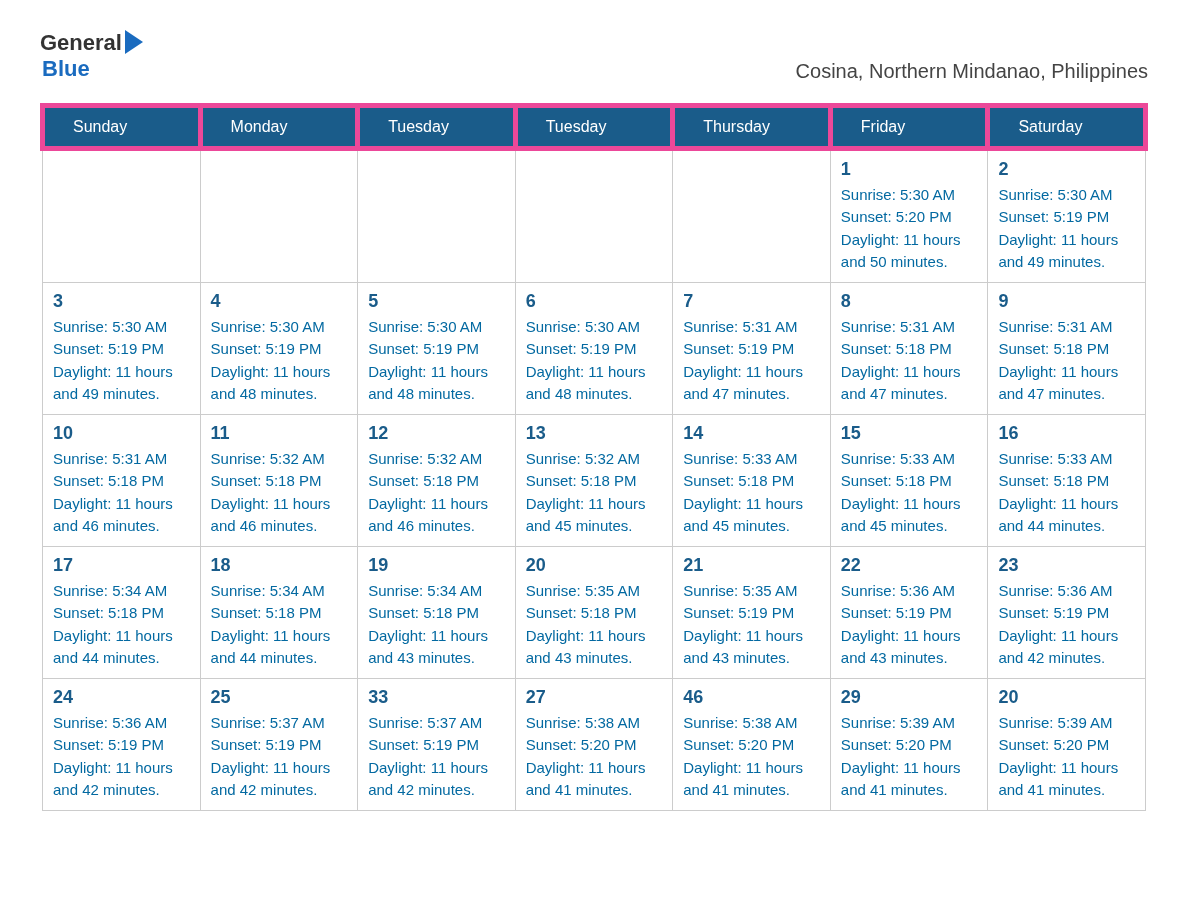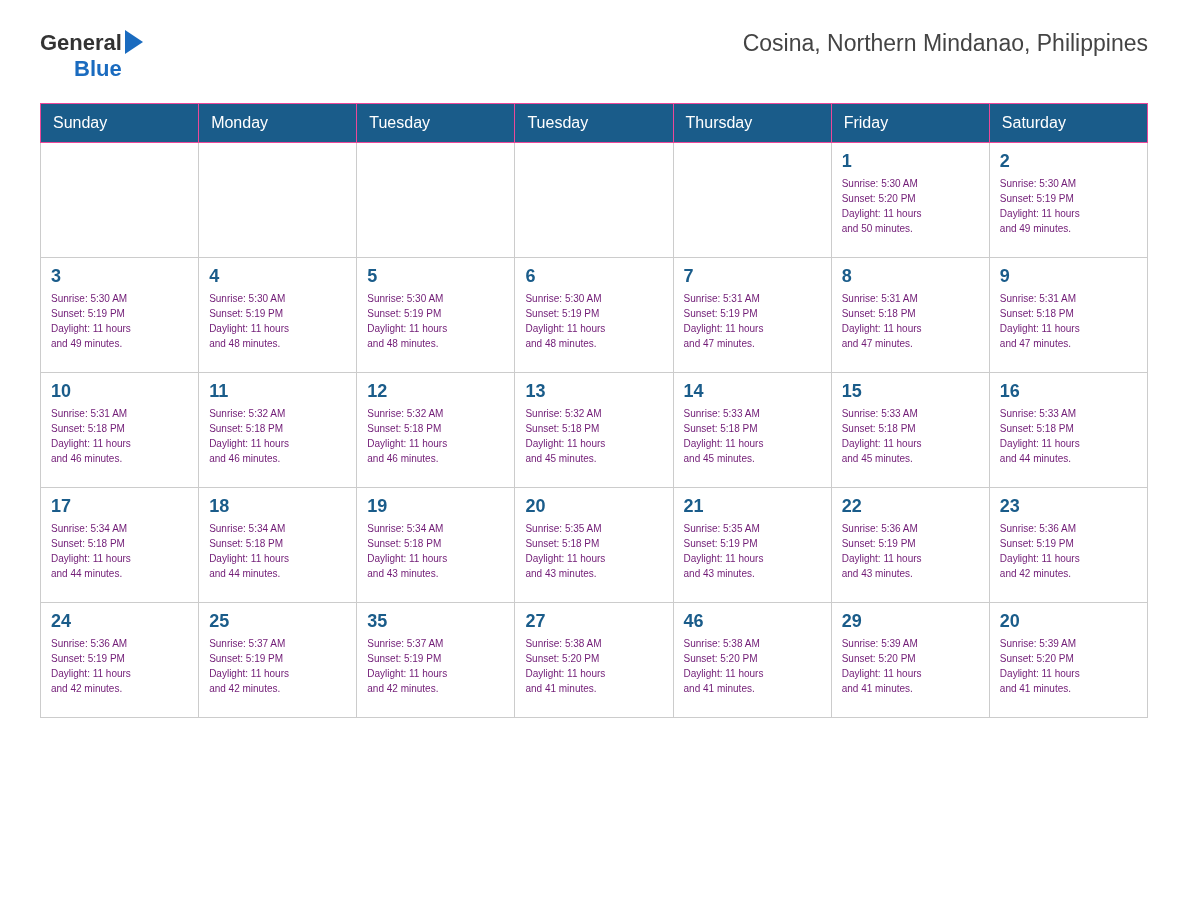--- a/index.html
+++ b/index.html
@@ -6,89 +6,88 @@
     body {
       font-family: Arial, sans-serif;
       background: #fff;
       padding: 30px 40px;
       width: 1188px;
       min-height: 918px;
     }
     .header {
       display: flex;
       justify-content: space-between;
-      align-items: flex-start;
+      align-items: flex-end;
       margin-bottom: 20px;
     }
     .logo {
       display: flex;
       align-items: center;
     }
     .logo-text-general {
       font-size: 22px;
       font-weight: bold;
       color: #333;
     }
     .logo-text-blue {
       font-size: 22px;
       font-weight: bold;
       color: #1a6bbf;
-      margin-left: 32px;
     }
     .logo-block {
       display: flex;
       flex-direction: column;
       line-height: 1.2;
     }
     .logo-row1 { display: flex; align-items: center; }
     .logo-row2 { display: flex; align-items: center; padding-left: 2px; }
     .title-section {
       text-align: right;
     }
     .title-section h1 {
       font-size: 48px;
       font-weight: normal;
       color: #222;
       margin-bottom: 4px;
     }
     .title-section h2 {
-      font-size: 23px;
+      font-size: 20px;
       font-weight: normal;
       color: #444;
     }
     .calendar {
       width: 100%;
       border-collapse: collapse;
       border: 1px solid #aaa;
     }
     .calendar th {
       background-color: #1a5c8a;
       color: #fff;
-      padding: 10px 12px;
+      padding: 10px 28px;
       text-align: left;
       font-size: 16px;
       font-weight: normal;
-      border: 1px solid #ec4899;
+      border: 5px solid #ec4899;
     }
     .calendar td {
       vertical-align: top;
       padding: 8px 10px;
       border: 1px solid #ccc;
       width: 14.28%;
       min-height: 100px;
     }
     .day-number {
       font-size: 18px;
       color: #1a5c8a;
       font-weight: bold;
       margin-bottom: 4px;
     }
     .day-info {
-      font-size: 10px;
-      color: #701a75;
+      font-size: 15px;
+      color: #0369a1;
       line-height: 1.5;
     }
     .empty-cell {
       background: #fff;
     }
     tr.week-row td {
       height: 115px;
     }
   </style>
 </head>
@@ -235,21 +234,21 @@
       <tr class="week-row">
         <td>
           <div class="day-number">24</div>
           <div class="day-info">Sunrise: 5:36 AM<br>Sunset: 5:19 PM<br>Daylight: 11 hours<br>and 42 minutes.</div>
         </td>
         <td>
           <div class="day-number">25</div>
           <div class="day-info">Sunrise: 5:37 AM<br>Sunset: 5:19 PM<br>Daylight: 11 hours<br>and 42 minutes.</div>
         </td>
         <td>
-          <div class="day-number">35</div>
+          <div class="day-number">33</div>
           <div class="day-info">Sunrise: 5:37 AM<br>Sunset: 5:19 PM<br>Daylight: 11 hours<br>and 42 minutes.</div>
         </td>
         <td>
           <div class="day-number">27</div>
           <div class="day-info">Sunrise: 5:38 AM<br>Sunset: 5:20 PM<br>Daylight: 11 hours<br>and 41 minutes.</div>
         </td>
         <td>
           <div class="day-number">46</div>
           <div class="day-info">Sunrise: 5:38 AM<br>Sunset: 5:20 PM<br>Daylight: 11 hours<br>and 41 minutes.</div>
         </td>

